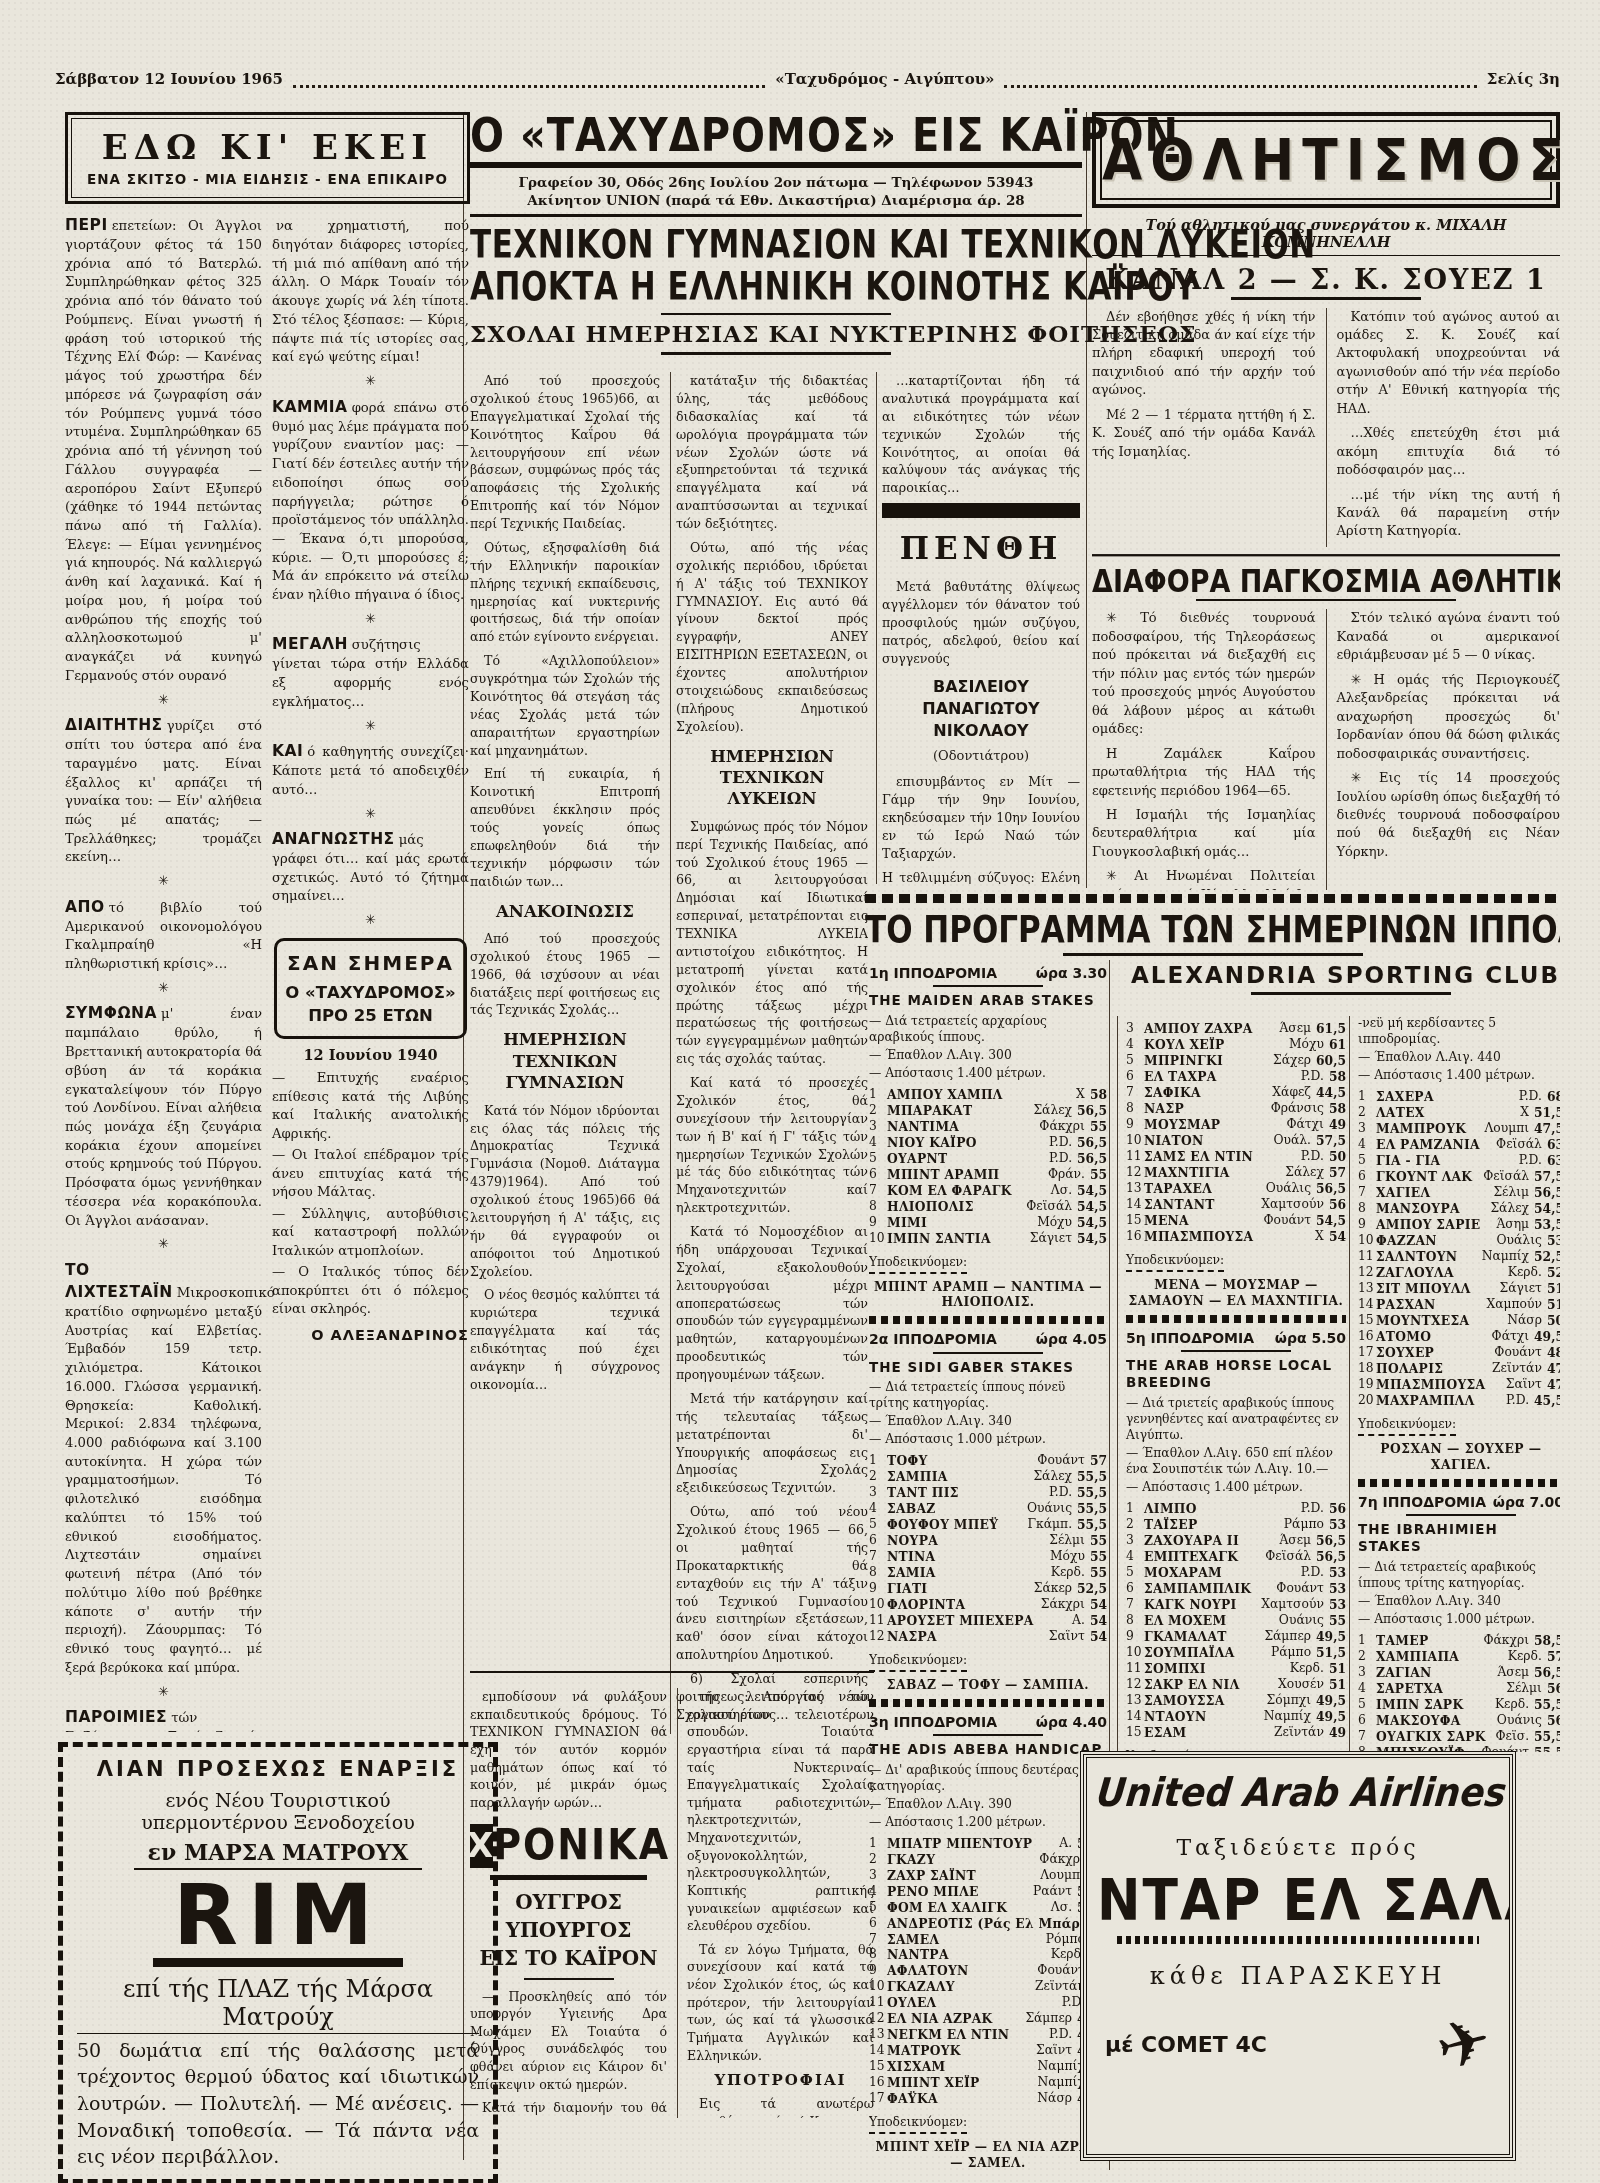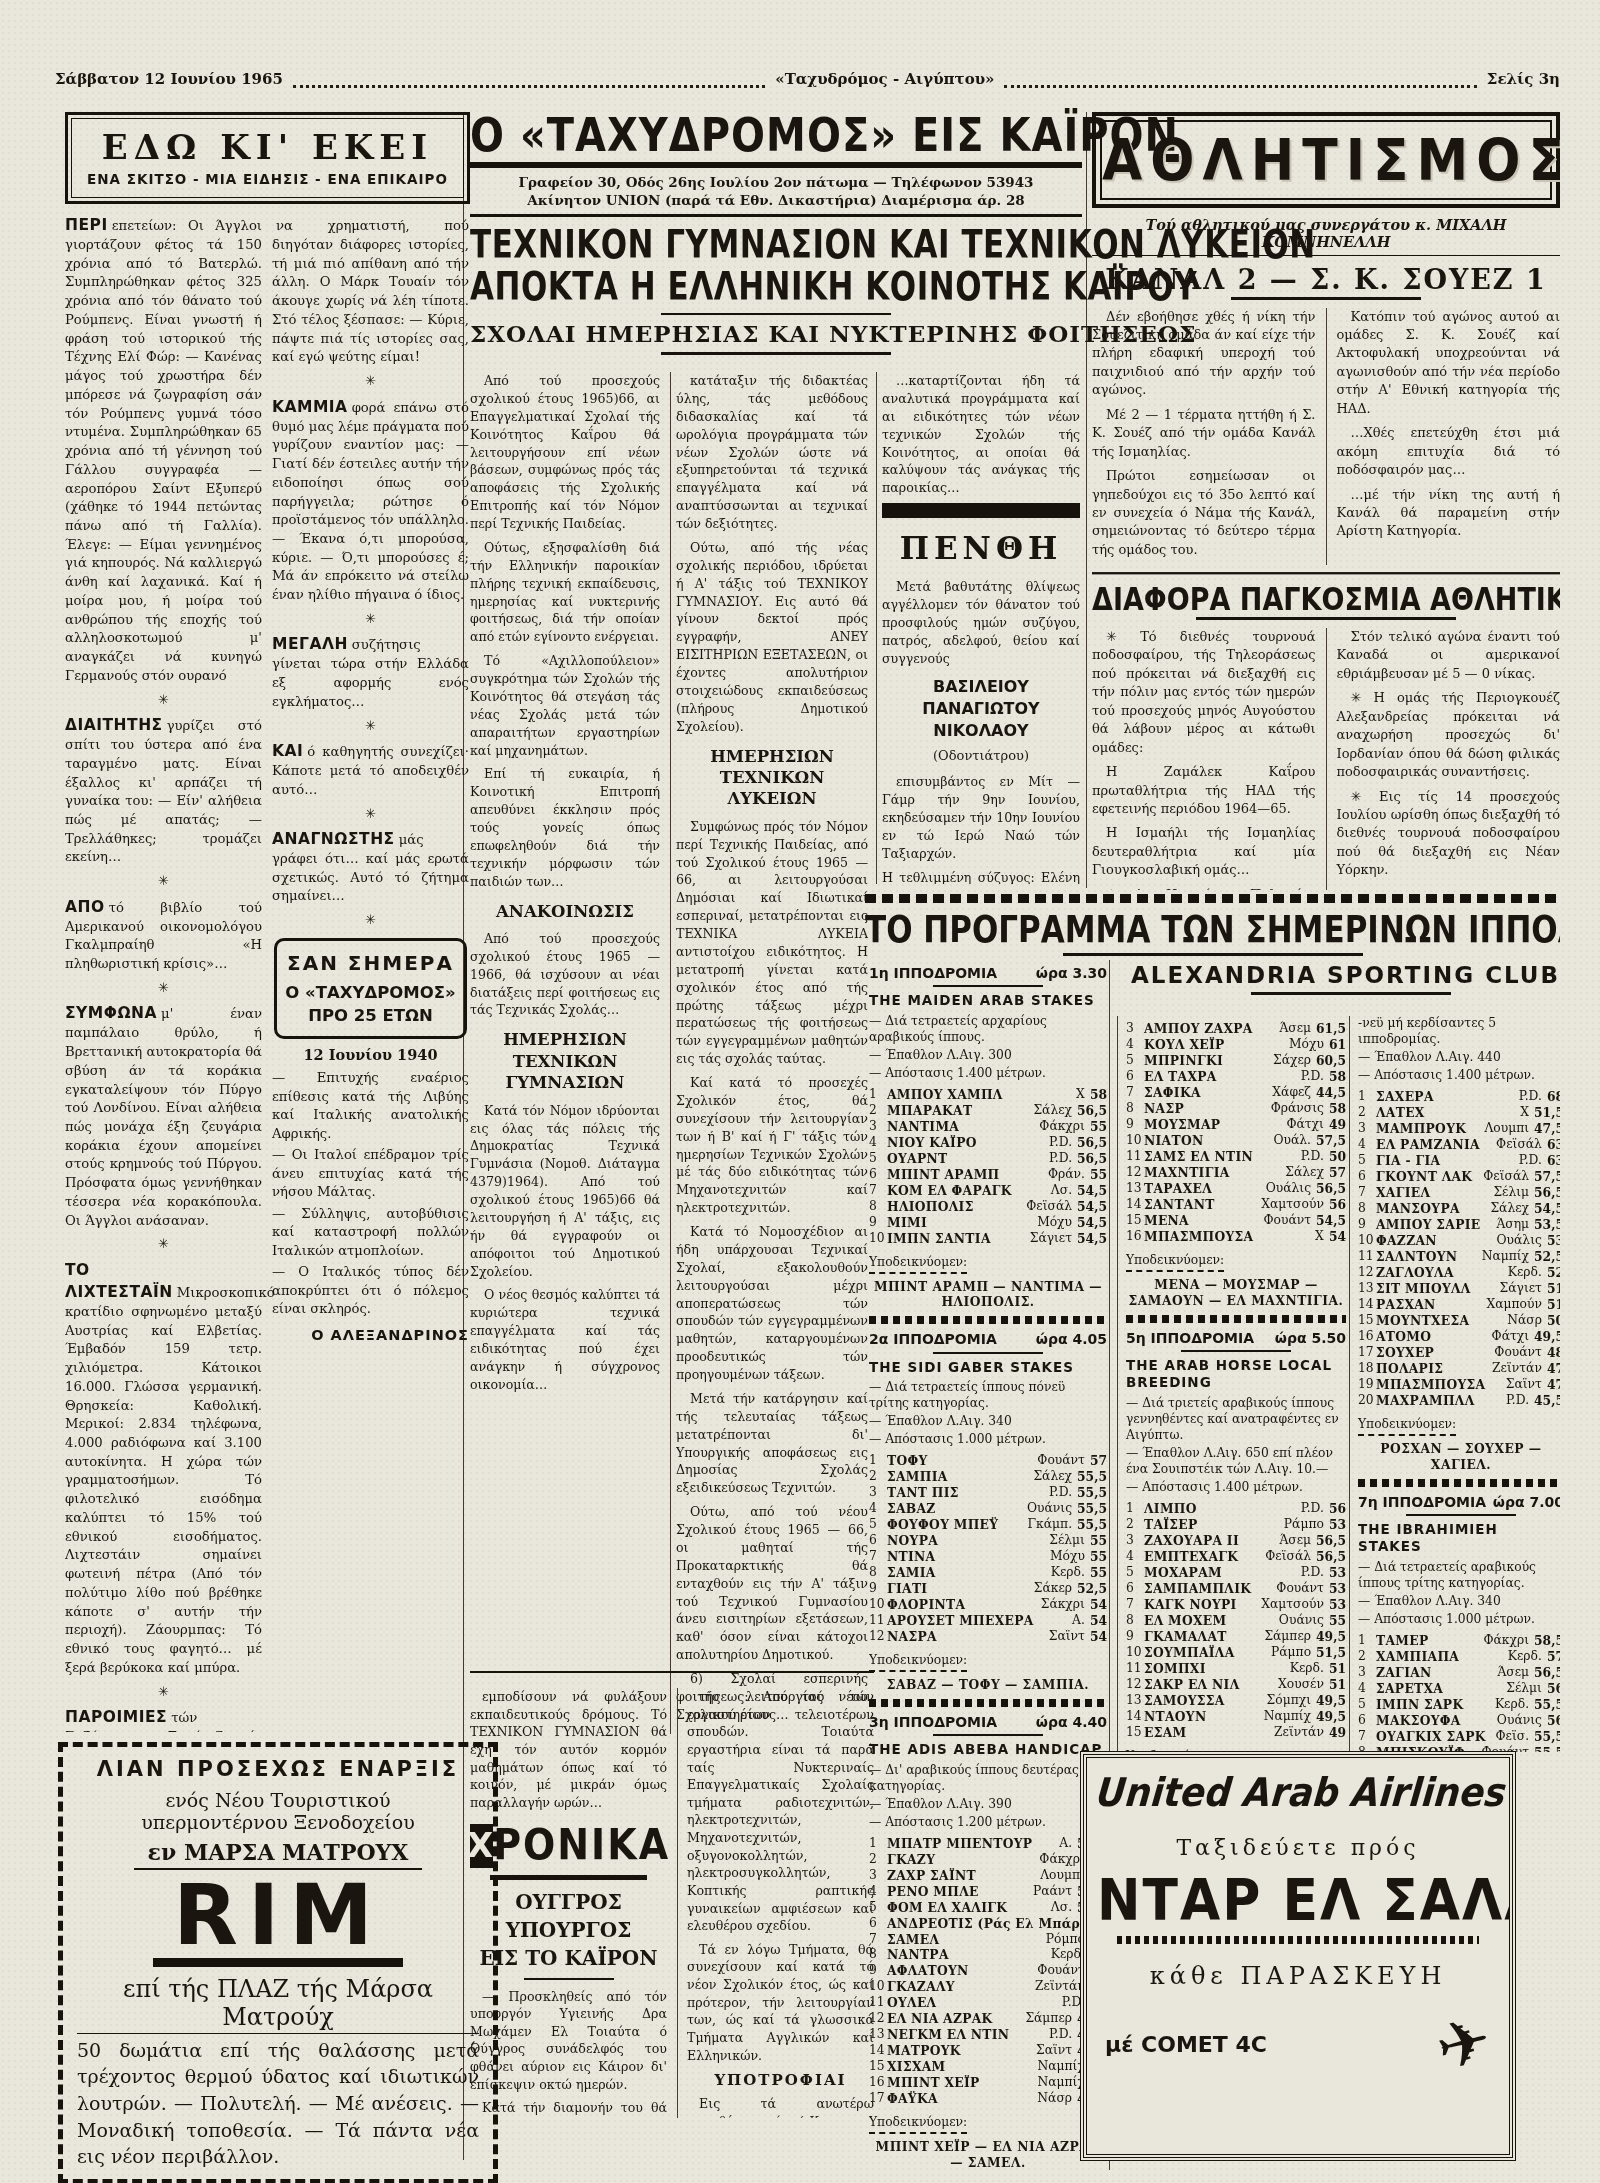--- a/index.html
+++ b/index.html
@@ -331,21 +331,20 @@
       </div>
     </div>
     <div class="sp-byline">Τού αθλητικού μας συνεργάτου κ. ΜΙΧΑΛΗ ΚΟΜΝΗΝΕΛΛΗ</div>
     <div class="sp-match-title">ΚΑΝΑΛ 2 — Σ. Κ. ΣΟΥΕΖ 1</div>
     <div class="sp-underline"></div>
     <div class="sp-cols">
       <div class="sp-col">
 
       <p>Δέν εβοήθησε χθές ή νίκη τήν Σουεζιτική ομάδα άν καί είχε τήν πλήρη εδαφική υπεροχή τού παιχνιδιού από τήν αρχήν τού αγώνος.</p>
           <p>Μέ 2 — 1 τέρματα ηττήθη ή Σ. Κ. Σουέζ από τήν ομάδα Κανάλ τής Ισμαηλίας.</p>
-          <p>Πρώτοι εσημείωσαν οι γηπεδούχοι εις τό 35ο λεπτό καί εν συνεχεία ό Νάμα τής Κανάλ, σημειώνοντας τό δεύτερο τέρμα τής ομάδος του.</p>
         </div>
       <div class="sp-col sp-col2">
 
       <p>Κατόπιν τού αγώνος αυτού αι ομάδες Σ. Κ. Σουέζ καί Ακτοφυλακή υποχρεούνται νά αγωνισθούν από τήν νέα περίοδο στήν Α' Εθνική κατηγορία τής ΗΑΔ.</p>
           <p>…Χθές επετεύχθη έτσι μιά ακόμη επιτυχία διά τό ποδόσφαιρόν μας…</p>
           <p>…μέ τήν νίκη της αυτή ή Κανάλ θά παραμείνη στήν Αρίστη Κατηγορία.</p>
         </div>
     </div>
     <div class="world-title">ΔΙΑΦΟΡΑ ΠΑΓΚΟΣΜΙΑ ΑΘΛΗΤΙΚΑ ΝΕΑ</div>
     <div class="world-rule"></div>

